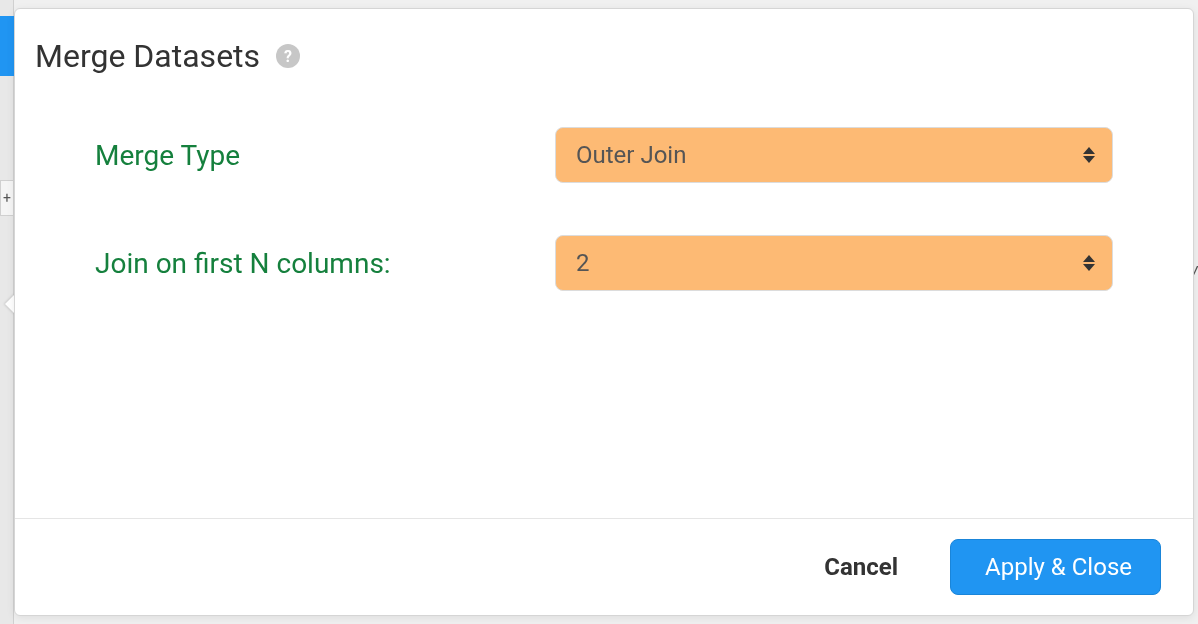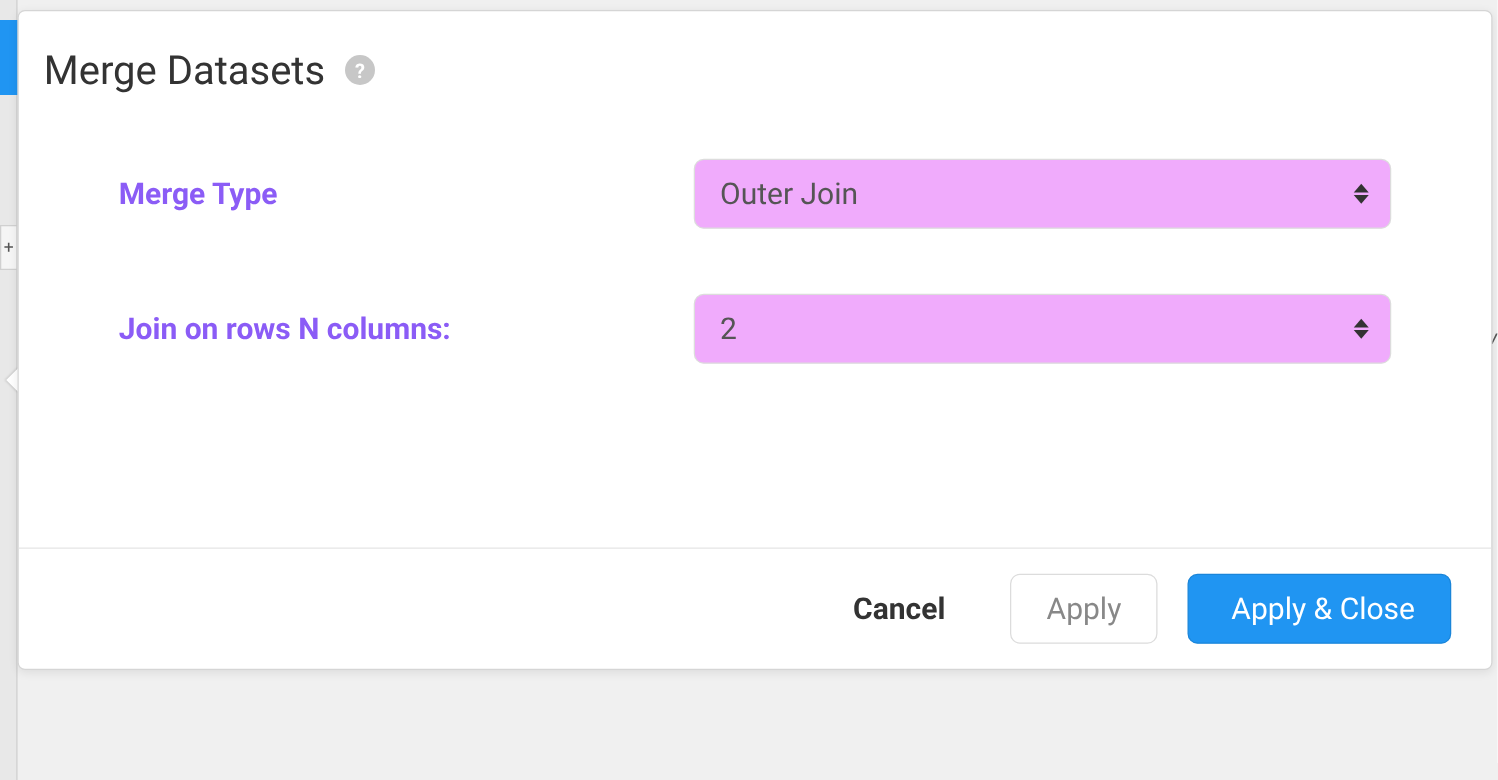--- a/index.html
+++ b/index.html
@@ -61,21 +61,21 @@
       border-bottom: 10px solid transparent;
       border-right: 10px solid #fff;
       filter: drop-shadow(-1px 0 1px rgba(0,0,0,0.15));
     }
     
     .dialog {
       position: absolute;
       left: 14px;
       top: 8px;
       width: 1180px;
-      height: 528px;
+      height: 608px;
       background: #ffffff;
       border: 1px solid #d5d5d5;
       border-radius: 6px;
       box-shadow: 0 2px 8px rgba(0,0,0,0.08);
       display: flex;
       flex-direction: column;
     }
     
     .dialog-header {
       padding: 28px 32px 8px 20px;
@@ -110,37 +110,37 @@
     }
     
     .form-row {
       display: flex;
       align-items: center;
       margin-bottom: 52px;
     }
     
     .form-label {
       width: 460px;
-      font-size: 24px;
-      font-weight: 700;
-      color: #8b5cf6;
+      font-size: 28px;
+      font-weight: 400;
+      color: #15803d;
     }
     
     .form-control-wrap {
       flex: 1;
       position: relative;
     }
     
     .select-control {
       width: 100%;
       height: 56px;
       padding: 0 48px 0 20px;
       font-size: 24px;
       color: #555;
-      background: #f0abfc;
+      background: #fdba74;
       border: 1px solid #dcdcdc;
       border-radius: 8px;
       appearance: none;
       -webkit-appearance: none;
       cursor: pointer;
       font-family: inherit;
     }
     
     .select-arrows {
       position: absolute;
@@ -259,34 +259,33 @@
           <option>Outer Join</option>
         </select>
         <span class="select-arrows">
           <span class="arrow-up"></span>
           <span class="arrow-down"></span>
         </span>
       </div>
     </div>
 
     <div class="form-row">
-      <label class="form-label">Join on rows N columns:</label>
+      <label class="form-label">Join on first N columns:</label>
       <div class="form-control-wrap">
         <select class="select-control">
           <option>2</option>
         </select>
         <span class="select-arrows">
           <span class="arrow-up"></span>
           <span class="arrow-down"></span>
         </span>
       </div>
     </div>
 
 
   </div>
 
   <div class="dialog-footer">
     <button class="btn btn-text">Cancel</button>
-    <button class="btn btn-secondary">Apply</button>
     <button class="btn btn-primary">Apply &amp; Close</button>
   </div>
 
 </div>
 
 </body></html>

